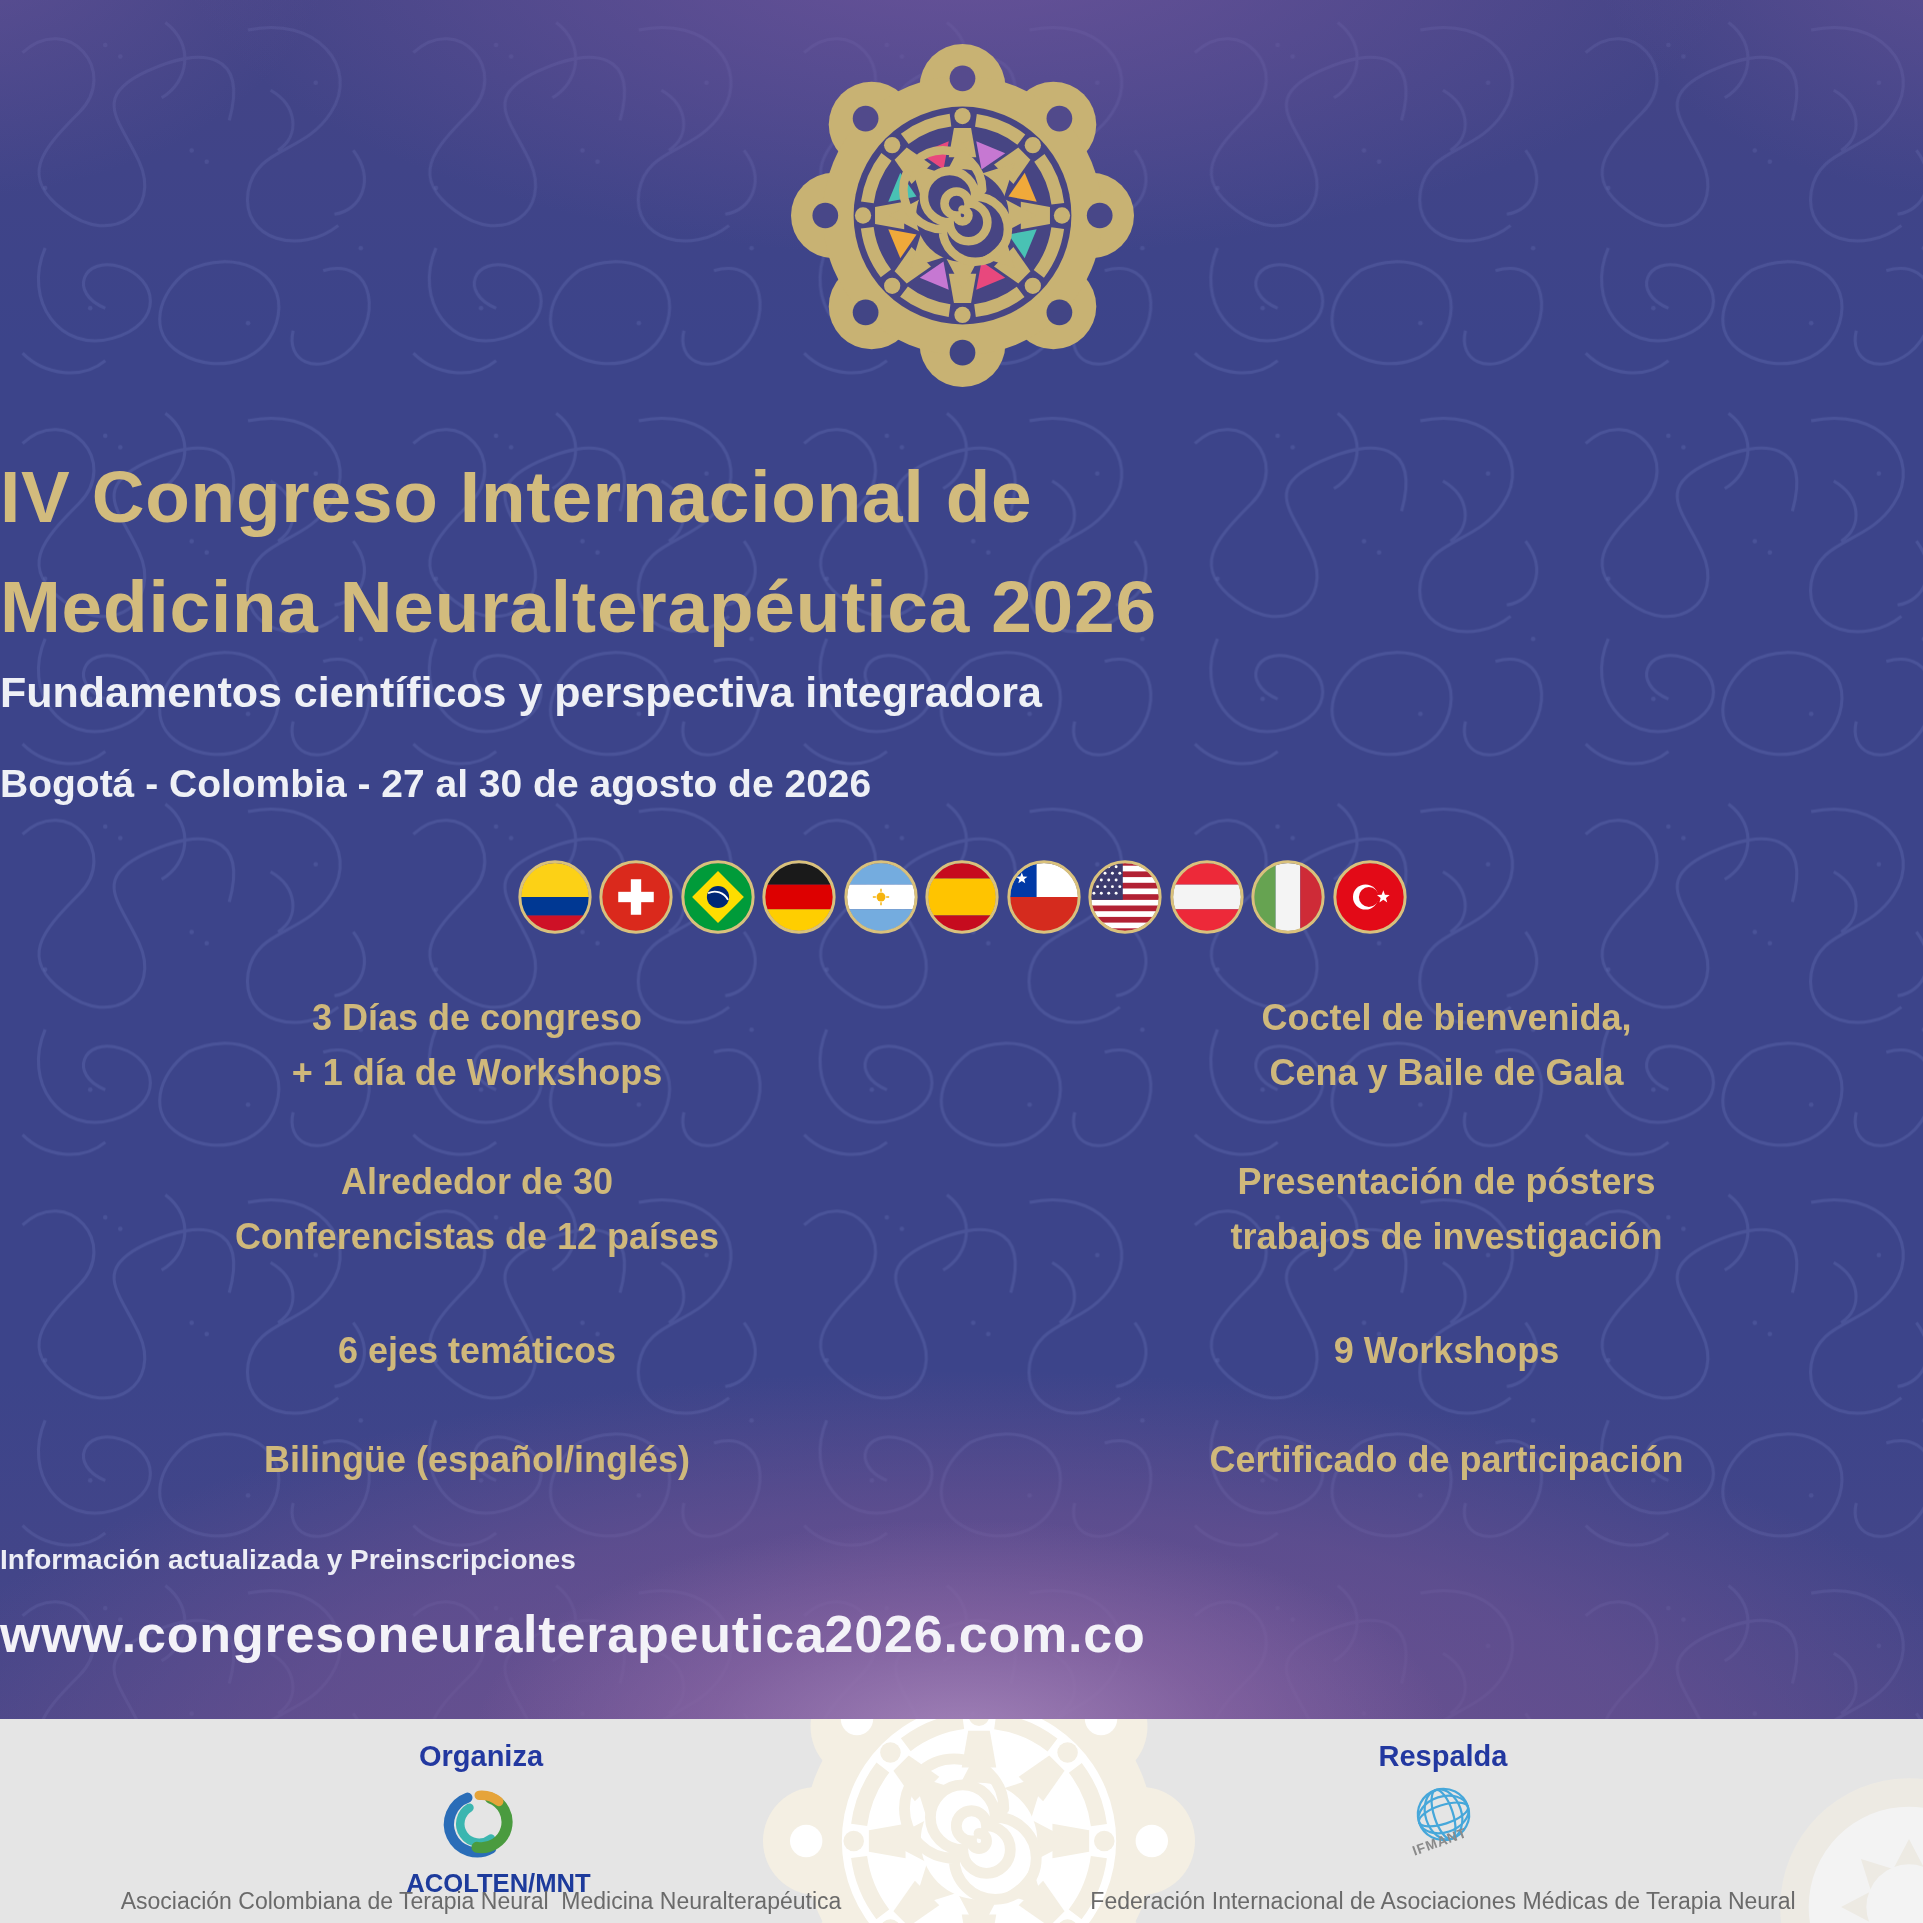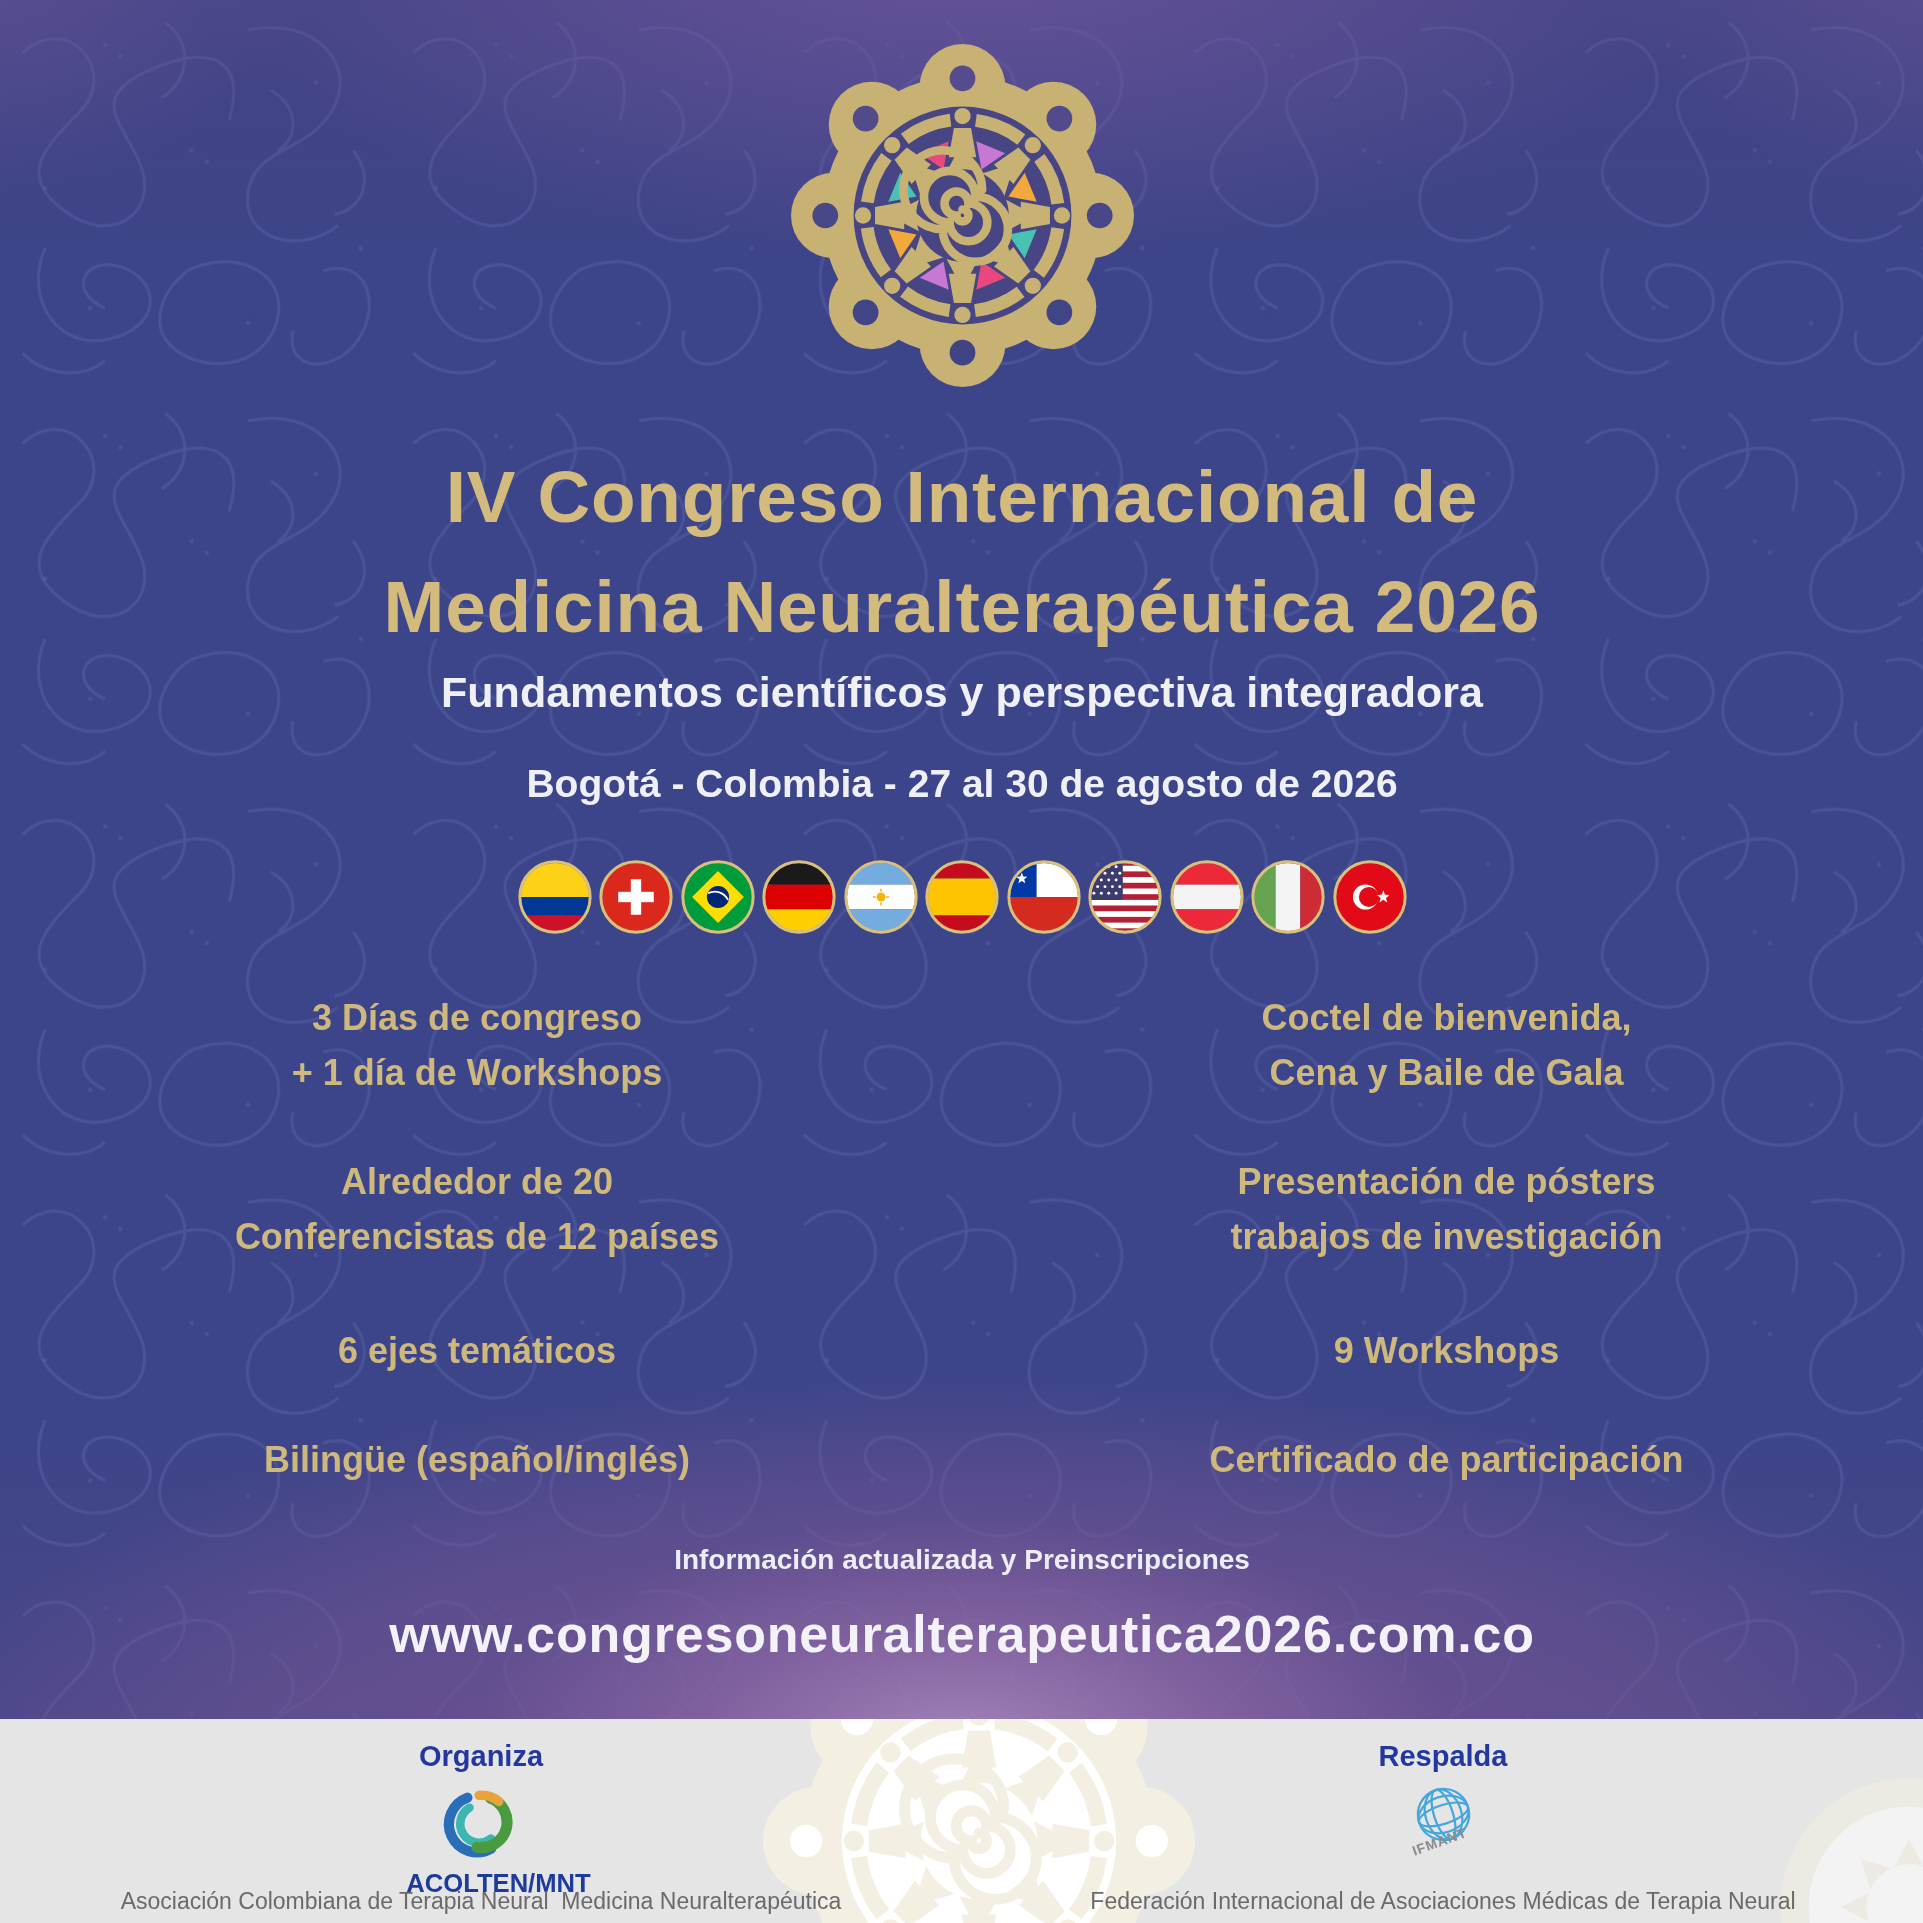--- a/index.html
+++ b/index.html
@@ -12,21 +12,21 @@
     position:absolute;left:0;top:0;width:1924px;height:1719px;
     background:
       radial-gradient(676px 301px at 50% 101%, rgba(200,165,212,.55) 0%, rgba(155,115,175,.45) 38%, rgba(155,115,175,0) 72%),
       radial-gradient(1465px 541px at 50% 103%, rgba(118,85,148,.9) 0%, rgba(118,85,148,.5) 48%, rgba(118,85,148,0) 74%),
       radial-gradient(1127px 466px at 50% -68px, rgba(118,88,160,.75) 0%, rgba(118,88,160,0) 70%),
       radial-gradient(571px 406px at -3% -5%, rgba(122,92,162,.5) 0%, rgba(122,92,162,0) 70%),
       radial-gradient(571px 406px at 103% -5%, rgba(122,92,162,.5) 0%, rgba(122,92,162,0) 70%),
       linear-gradient(180deg, rgba(88,68,124,.28) 0%, rgba(60,68,138,0) 20%, rgba(60,68,138,0) 80%, rgba(100,76,132,.3) 100%);
   }
   .emblem{position:absolute;left:791px;top:44px;width:343px;height:343px;}
-  .center-text{position:absolute;left:0;right:0;text-align:center;}
+  .center-text{position:absolute;left:0;right:0;}
   .title{top:442px;font-size:73px;line-height:110px;font-weight:bold;color:#d2bb7d;letter-spacing:0.8px;}
   .subtitle{top:667px;font-size:43px;line-height:50px;font-weight:bold;color:#eef0f6;}
   .eventdate{top:764px;font-size:39px;line-height:39px;font-weight:bold;color:#eef0f6;}
   .flags{position:absolute;left:0;right:0;top:860px;display:flex;justify-content:center;gap:7.5px;}
   .flag{width:74px;height:74px;display:block;}
   .feat{position:absolute;text-align:center;color:#cfb87b;font-weight:bold;font-size:36px;line-height:55px;}
   .feat.fl{left:7.5px;width:939px;}
   .feat.fr{left:977px;width:939px;}
   .r1{top:990px}.r2{top:1154px}.r3{top:1323px}.r4{top:1432px}
   .info{top:1544px;font-size:28px;font-weight:bold;color:#ecedf5;}
@@ -343,21 +343,21 @@
         </g>
       <circle cx="50" cy="50" r="47.5" fill="none" stroke="#d9c17c" stroke-width="4"></circle>
     </svg>
   </div>
 
   <div class="feat fl r1">
     <div>3 Días de congreso</div>
     <div>+ 1 día de Workshops</div>
   </div>
   <div class="feat fl r2">
-    <div>Alrededor de 20</div>
+    <div>Alrededor de 30</div>
     <div>Conferencistas de 12 países</div>
   </div>
   <div class="feat fl r3">6 ejes temáticos</div>
   <div class="feat fl r4">Bilingüe (español/inglés)</div>
 
   <div class="feat fr r1">
     <div>Coctel de bienvenida,</div>
     <div>Cena y Baile de Gala</div>
   </div>
   <div class="feat fr r2">

